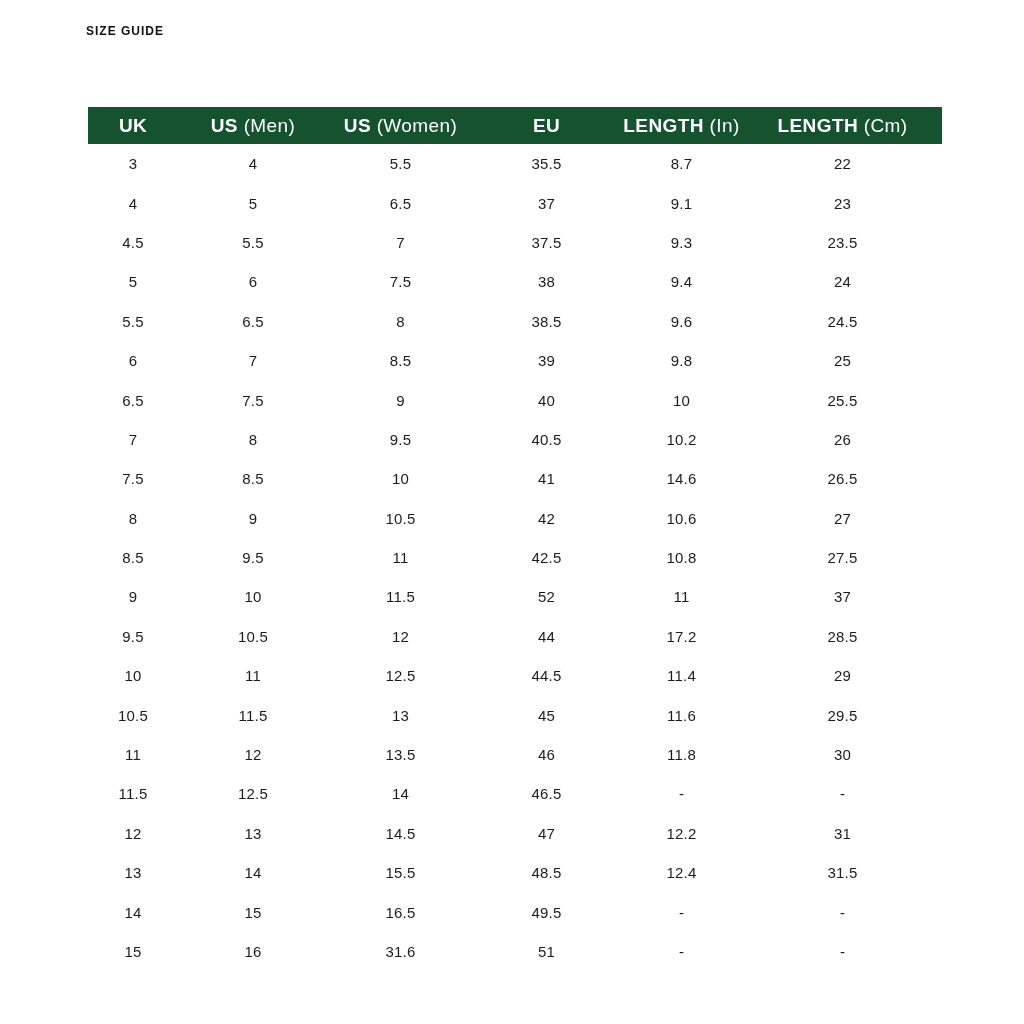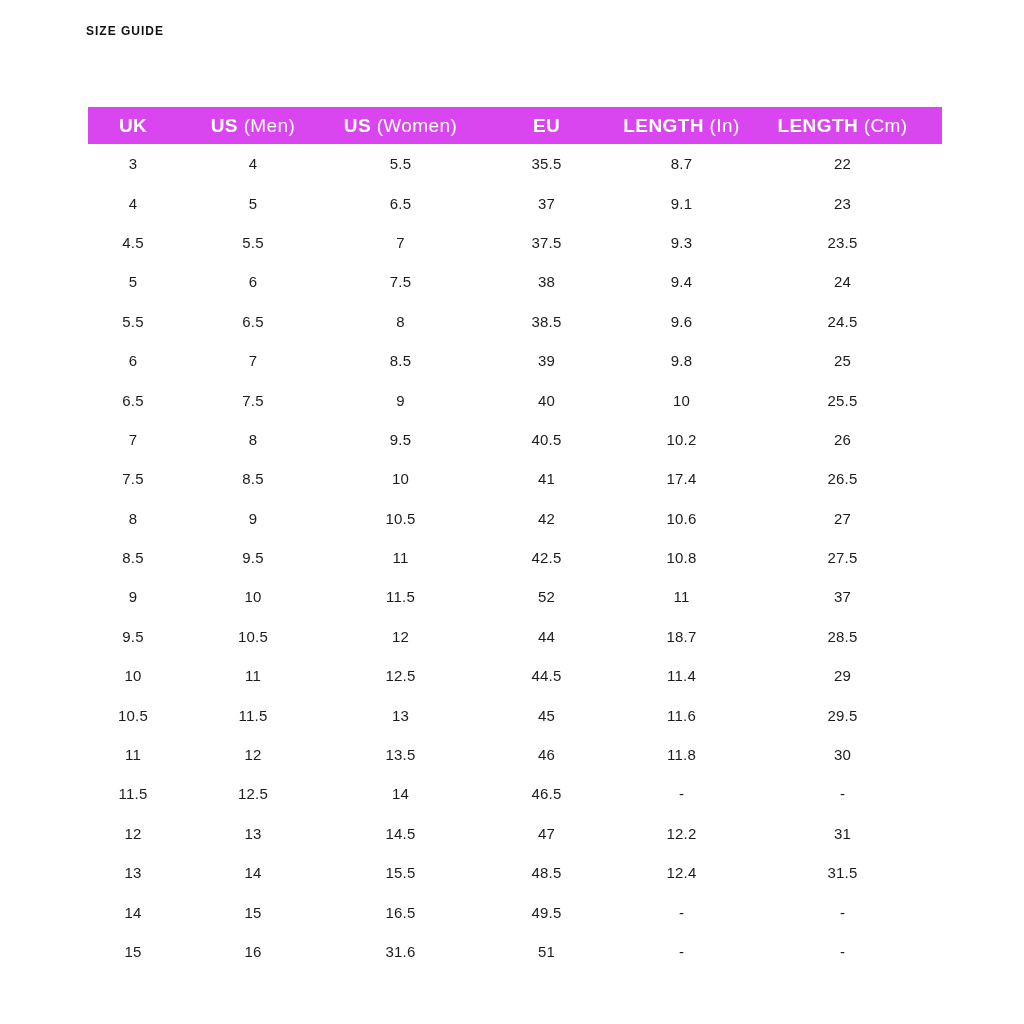--- a/index.html
+++ b/index.html
@@ -36,21 +36,21 @@
     white-space: pre;
   }
   table.size-table {
     position: absolute;
     left: 88px;
     top: 107px;
     width: 854px;
     border-collapse: collapse;
     table-layout: fixed;
   }
-  thead tr { background: #d946ef; border-radius: 13px; }
+  thead tr { background: #14532d; border-radius: 13px; }
   th {
     height: 37px;
     color: #ffffff;
     font-size: 19px;
     font-weight: 400;
     text-align: center;
     vertical-align: middle;
     letter-spacing: 0.4px;
     white-space: nowrap;
   }
@@ -156,21 +156,21 @@
           <td>9.5</td>
           <td>40.5</td>
           <td>10.2</td>
           <td>26</td>
         </tr>
         <tr>
           <td>7.5</td>
           <td>8.5</td>
           <td>10</td>
           <td>41</td>
-          <td>17.4</td>
+          <td>14.6</td>
           <td>26.5</td>
         </tr>
         <tr>
           <td>8</td>
           <td>9</td>
           <td>10.5</td>
           <td>42</td>
           <td>10.6</td>
           <td>27</td>
         </tr>
@@ -188,21 +188,21 @@
           <td>11.5</td>
           <td>52</td>
           <td>11</td>
           <td>37</td>
         </tr>
         <tr>
           <td>9.5</td>
           <td>10.5</td>
           <td>12</td>
           <td>44</td>
-          <td>18.7</td>
+          <td>17.2</td>
           <td>28.5</td>
         </tr>
         <tr>
           <td>10</td>
           <td>11</td>
           <td>12.5</td>
           <td>44.5</td>
           <td>11.4</td>
           <td>29</td>
         </tr>

